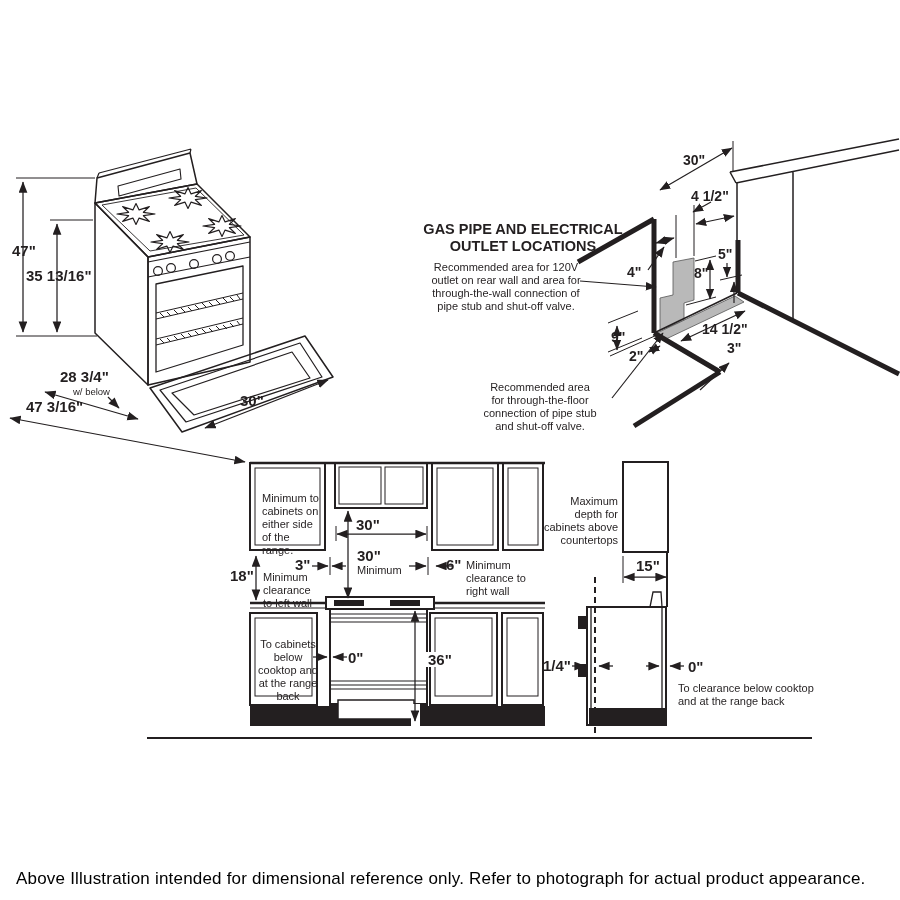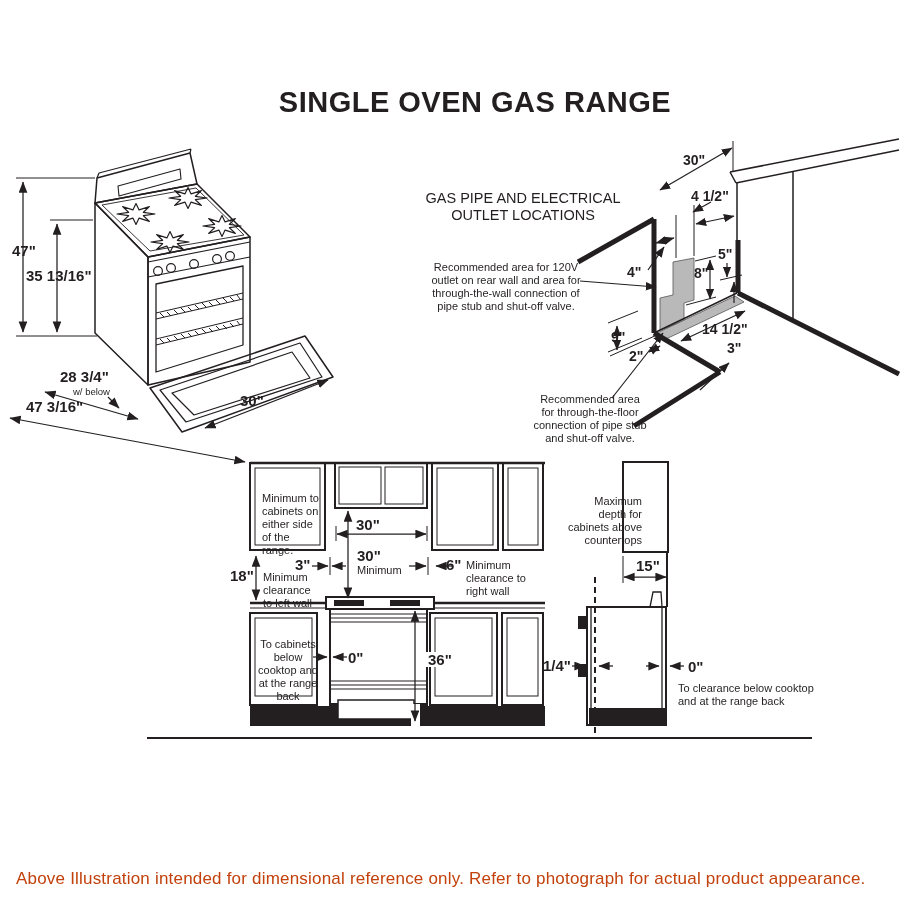--- a/index.html
+++ b/index.html
@@ -5,25 +5,25 @@
   html,body{margin:0;padding:0;background:#fff;}
   #stage{position:relative;width:900px;height:900px;background:#ffffff;overflow:hidden;
          font-family:"Liberation Sans", sans-serif;color:#231f20;}
   svg{position:absolute;left:0;top:0;}
   .abs{position:absolute;white-space:pre-line;}
   .title{font-size:29px;font-weight:700;letter-spacing:.5px;text-align:center;}
   .dim{font-size:15px;font-weight:700;line-height:1;}
   .dimg{font-size:14px;font-weight:700;line-height:1;}
   .note{font-size:11px;line-height:1.18;}
   .noteC{text-align:center;}
-  .noteR{text-align:right;margin-left:24px;}
+  .noteR{text-align:right;}
   .tiny{font-size:9.5px;line-height:1;}
-  .ghead{font-size:14.5px;font-weight:400;line-height:1.15;text-align:center;}
+  .ghead{font-size:14.5px;font-weight:700;line-height:1.15;text-align:center;margin-top:31px;}
   .halo{background:#fff;padding:0 2px;}
-  .footer{font-size:17px;color:#c2410c;letter-spacing:.2px;}
+  .footer{font-size:17px;color:#000000;letter-spacing:.2px;}
 </style>
 </head>
 <body>
 
 <div id="stage">
 
 <svg width="900" height="900" viewBox="0 0 900 900">
   <defs>
     <marker id="ah" orient="auto-start-reverse" markerWidth="9.5" markerHeight="8" refX="8.5" refY="3.5">
       <path d="M0,0 L9,3.5 L0,7 Z" fill="#231f20"></path>
@@ -168,36 +168,35 @@
       <line x1="572" y1="666" x2="585" y2="666" marker-end="url(#ah)"></line>
       <line x1="613" y1="666" x2="599" y2="666" marker-end="url(#ah)"></line>
       <line x1="646" y1="666" x2="659" y2="666" marker-end="url(#ah)"></line>
       <line x1="684" y1="666" x2="670" y2="666" marker-end="url(#ah)"></line>
     </g>
   </g>
 
   <line x1="147" y1="738" x2="812" y2="738" stroke="#231f20" stroke-width="2.2"></line>
 </svg>
 
-<div class="abs title" style="left:270px;top:86px;width:410px;">SINGLE OVEN GAS RANGE</div>
 
 <div class="abs dim" style="left:12px;top:243px;">47"</div>
 <div class="abs dim" style="left:26px;top:268px;">35 13/16"</div>
 <div class="abs dim" style="left:60px;top:369px;">28 3/4"</div>
 <div class="abs tiny" style="left:73px;top:387px;">w/ below</div>
 <div class="abs dim" style="left:26px;top:399px;">47 3/16"</div>
 <div class="abs dim" style="left:240px;top:393px;">30"</div>
 
 <div class="abs ghead" style="left:418px;top:190px;width:210px;">GAS PIPE AND ELECTRICAL
 OUTLET LOCATIONS</div>
 <div class="abs note noteC" style="left:425px;top:261px;width:162px;">Recommended area for 120V
 outlet on rear wall and area for
 through-the-wall connection of
 pipe stub and shut-off valve.</div>
-<div class="abs note noteC" style="left:528px;top:381px;width:124px;margin-top:12px;">Recommended area
+<div class="abs note noteC" style="left:478px;top:381px;width:124px;">Recommended area
 for through-the-floor
 connection of pipe stub
 and shut-off valve.</div>
 <div class="abs dimg" style="left:683px;top:153px;">30"</div>
 <div class="abs dimg" style="left:691px;top:189px;">4 1/2"</div>
 <div class="abs dimg" style="left:718px;top:247px;">5"</div>
 <div class="abs dimg" style="left:627px;top:265px;">4"</div>
 <div class="abs dimg" style="left:694px;top:266px;">8"</div>
 <div class="abs dimg" style="left:611px;top:330px;">9"</div>
 <div class="abs dimg" style="left:629px;top:349px;">2"</div>

